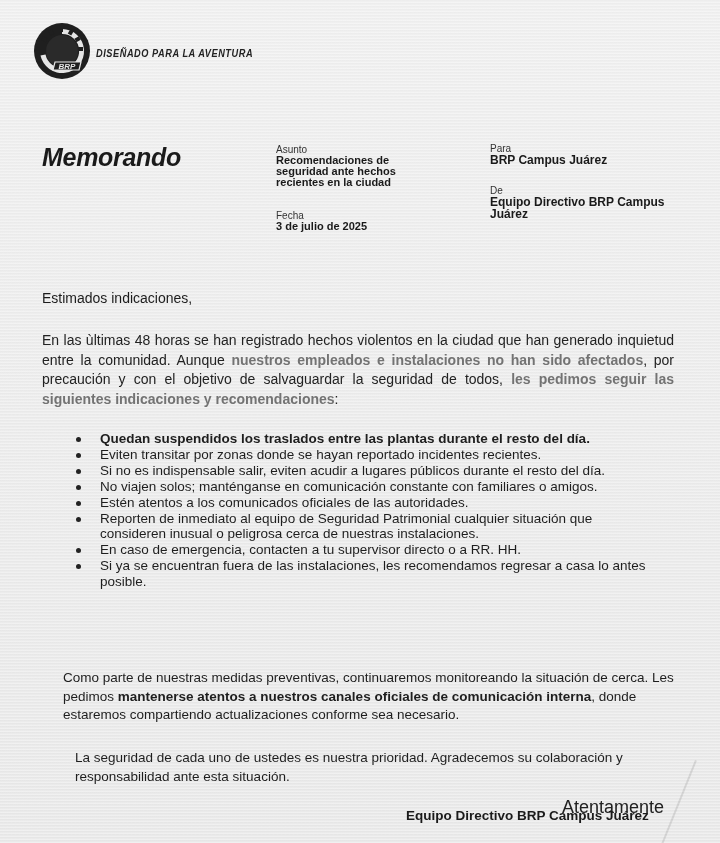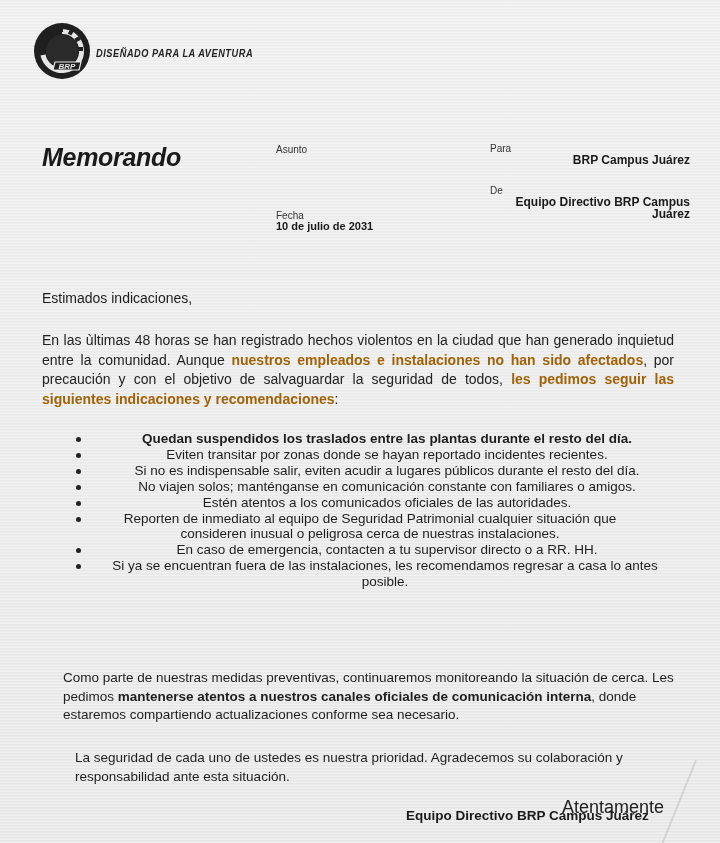--- a/index.html
+++ b/index.html
@@ -26,33 +26,33 @@
     .memo-title {
       position: absolute; left: 42px; top: 143px;
       font-size: 25px; font-weight: bold; font-style: italic; color: #1a1a1a; letter-spacing: -0.3px;
     }
     .meta-label { font-size: 10px; color: #333; line-height: 11px; }
     .meta-value { font-size: 11px; font-weight: bold; color: #1a1a1a; line-height: 11px; }
     .asunto { position: absolute; left: 276px; top: 144px; width: 150px; }
     .fecha { position: absolute; left: 276px; top: 210px; width: 160px; }
     .para { position: absolute; left: 490px; top: 143px; width: 200px; }
     .de { position: absolute; left: 490px; top: 185px; width: 200px; }
-    .meta-value.v12 { font-size: 12px; line-height: 12px; text-align: right; }
+    .meta-value.v12 { font-size: 12px; line-height: 12px; }
 
     
     .greeting { position: absolute; left: 42px; top: 290px; font-size: 14px; }
     .intro {
       position: absolute; left: 42px; top: 331px; width: 632px;
       font-size: 14px; line-height: 19.5px; text-align: justify; color: #222;
     }
-    .intro b { color: #a16207; }
+    .intro b { color: #737373; }
     .bullets {
       position: absolute; left: 74px; top: 431px; width: 600px;
       margin: 0; padding: 0; list-style: none;
-      font-size: 13.5px; line-height: 15.9px; color: #1e1e1e; text-align: center;
+      font-size: 13.5px; line-height: 15.9px; color: #1e1e1e;
     }
     .bullets li { position: relative; padding-left: 26px; }
     .bullets li .dot {
       position: absolute; left: 2px; top: 6px; width: 5px; height: 5px; border-radius: 50%; background: #222;
     }
     .bullets li.bold { font-weight: bold; }
 
     .closing1 {
       position: absolute; left: 59px; top: 665px; width: 620px;
       font-size: 13.5px; line-height: 18.5px; color: #1e1e1e;
@@ -91,24 +91,25 @@
     <circle cx="29" cy="29" r="16" fill="#2a2a2a"></circle>
     <path d="M22 40 h26 l-2 8 h-26 z" fill="#1f1f1f" stroke="#e6e6e6" stroke-width="1.2"></path>
     <text x="34" y="47" font-family="Liberation Sans, sans-serif" font-size="8" font-weight="bold" font-style="italic" fill="#e6e6e6" text-anchor="middle">BRP</text>
   </svg>
   <div class="tagline">DISEÑADO PARA LA AVENTURA</div>
 
   <div class="memo-title">Memorando</div>
 
   <div class="asunto">
     <div class="meta-label">Asunto</div>
+    <div class="meta-value">Recomendaciones de seguridad ante hechos recientes en la ciudad</div>
   </div>
   <div class="fecha">
     <div class="meta-label">Fecha</div>
-    <div class="meta-value">10 de julio de 2031</div>
+    <div class="meta-value">3 de julio de 2025</div>
   </div>
   <div class="para">
     <div class="meta-label">Para</div>
     <div class="meta-value v12">BRP Campus Juárez</div>
   </div>
   <div class="de">
     <div class="meta-label">De</div>
     <div class="meta-value v12">Equipo Directivo BRP Campus Juárez</div>
   </div>
 

